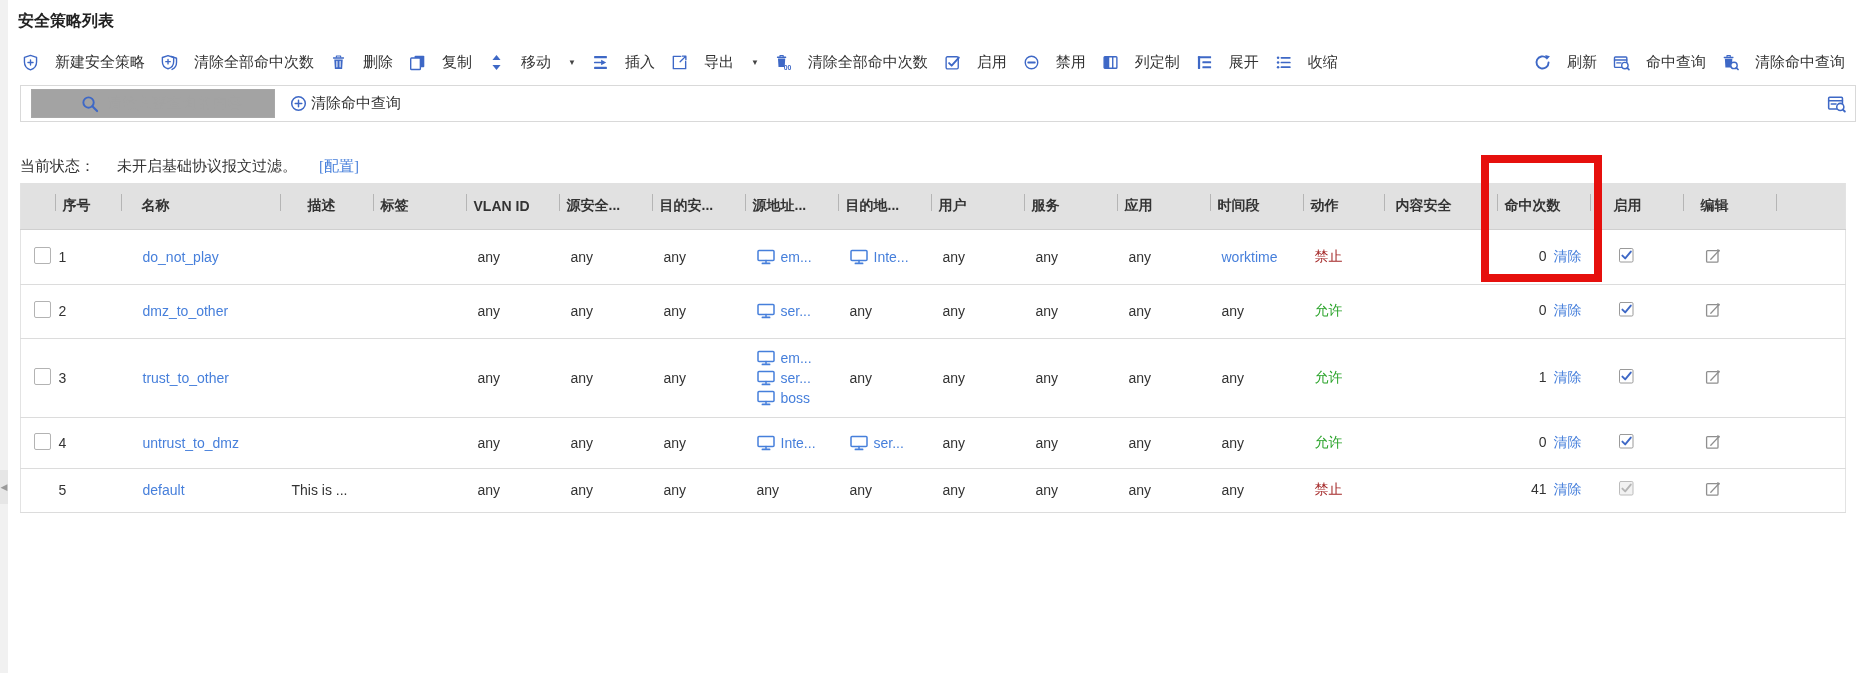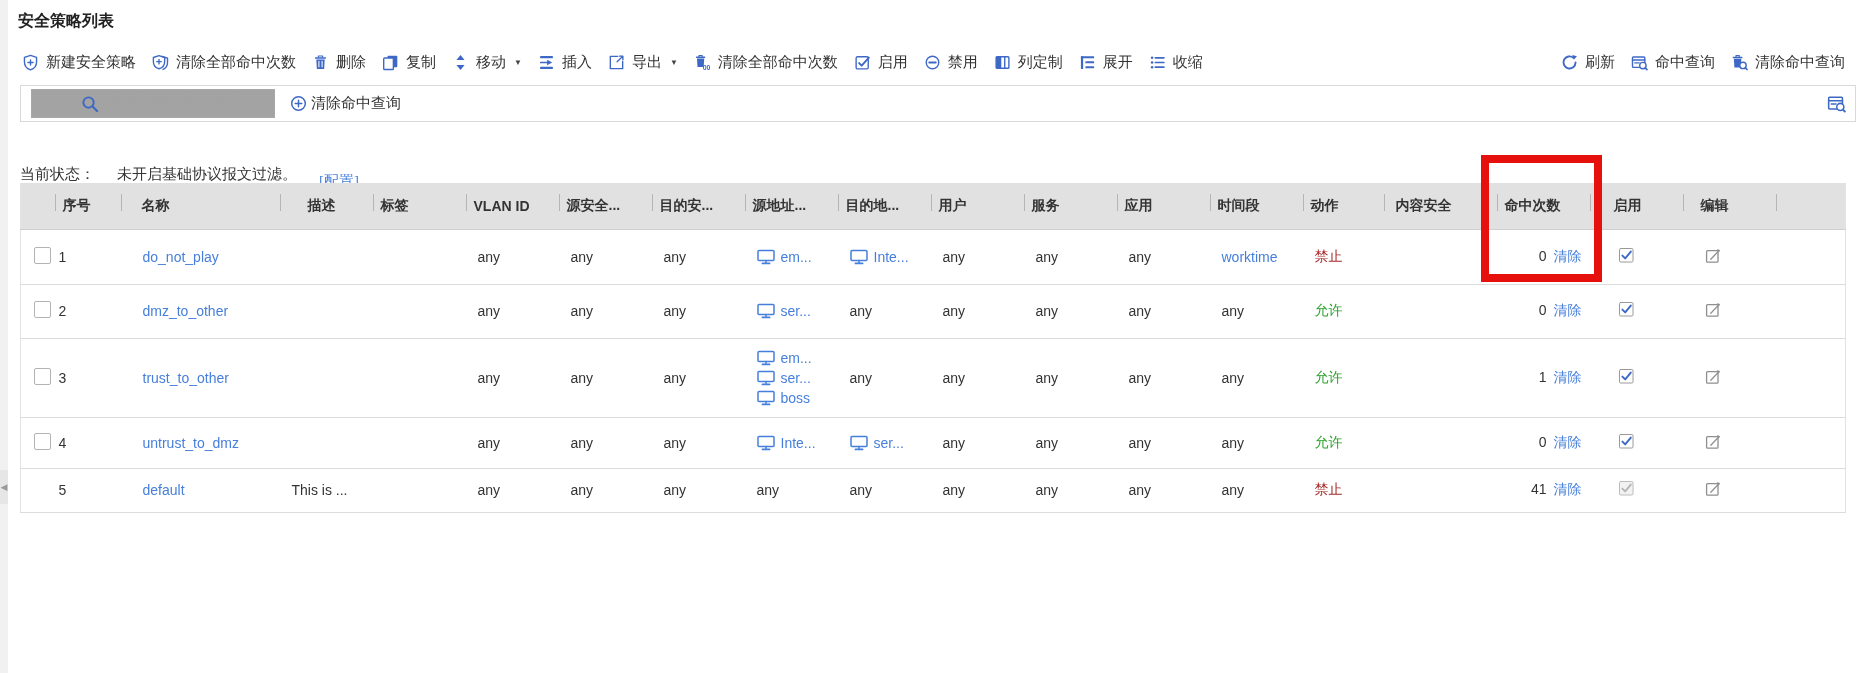--- a/index.html
+++ b/index.html
@@ -16,40 +16,40 @@
   .strip-handle{position:absolute;left:0;top:470px;width:8px;height:34px;background:#e6e6e6;
     color:#9a9a9a;font-size:9px;display:flex;align-items:center;justify-content:center;cursor:pointer;}
 
   
   .page-title{position:absolute;left:18px;top:11px;font-size:16px;font-weight:bold;color:#222;}
 
   
   .toolbar{position:absolute;left:22px;right:16px;top:45px;height:34px;
     display:flex;align-items:center;justify-content:space-between;font-size:15px;}
   .tb-group{display:flex;align-items:center;gap:16px;}
-  .tb-item{display:flex;align-items:center;gap:7px;cursor:pointer;color:#333;white-space:nowrap;}
+  .tb-item{display:flex;align-items:center;gap:16px;cursor:pointer;color:#333;white-space:nowrap;}
   .tb-item .ic{color:var(--icon-blue,#3e68c6);}
   .caret{font-size:8px;color:#444;margin-left:1px;}
 
   
   .search-panel{position:absolute;left:20px;top:85px;width:1836px;height:37px;
     border:1px solid #d9d9d9;box-sizing:border-box;display:flex;align-items:center;background:#fff;}
   .search-box{margin-left:10px;width:244px;height:29px;border:1px solid #a8a8a8;box-sizing:border-box;
     display:flex;align-items:center;background:#a3a3a3;padding-left:40px;}
   .search-box .ic{color:var(--icon-blue,#3e68c6);margin:0 6px 0 9px;}
   .search-input{border:none;outline:none;flex:1;font-size:15px;color:#333;background:transparent;min-width:0;
     font-family:"Liberation Serif","DejaVu Serif",serif;}
   .search-input::placeholder{color:#a3a3a3;}
   .add-query{display:flex;align-items:center;gap:4px;margin-left:15px;cursor:pointer;font-size:15px;color:#333;}
   .add-query .ic{color:var(--icon-blue,#3e68c6);}
   .panel-right-icon{margin-left:auto;margin-right:9px;color:var(--icon-blue,#3e68c6);cursor:pointer;}
 
   
   .status-line{position:absolute;left:20px;top:157px;font-size:15px;color:#333;display:flex;gap:22px;align-items:center;}
-  .status-link{color:var(--link,#467fdb);cursor:pointer;margin-top:15px;}
+  .status-link{color:var(--link,#467fdb);cursor:pointer;}
 
   
   .tbl{position:absolute;left:20px;top:183px;width:1825px;border-collapse:collapse;table-layout:fixed;
     font-size:14px;border-left:1px solid #e3e3e3;border-right:1px solid #e3e3e3;}
   .tbl th{background:var(--header-bg,#e1e1e1);height:46px;text-align:left;font-weight:bold;color:#333;
     position:relative;padding:0 0 0 8px;box-sizing:border-box;white-space:nowrap;overflow:hidden;
     border-bottom:1px solid #cfcfcf;}
   .tbl th.sep::before{content:"";position:absolute;left:0;top:11px;width:1px;height:17px;background:#b5b5b5;}
   .tbl th.th-name{padding-left:21px;}
   .tbl th.th-desc{padding-left:28px;}

